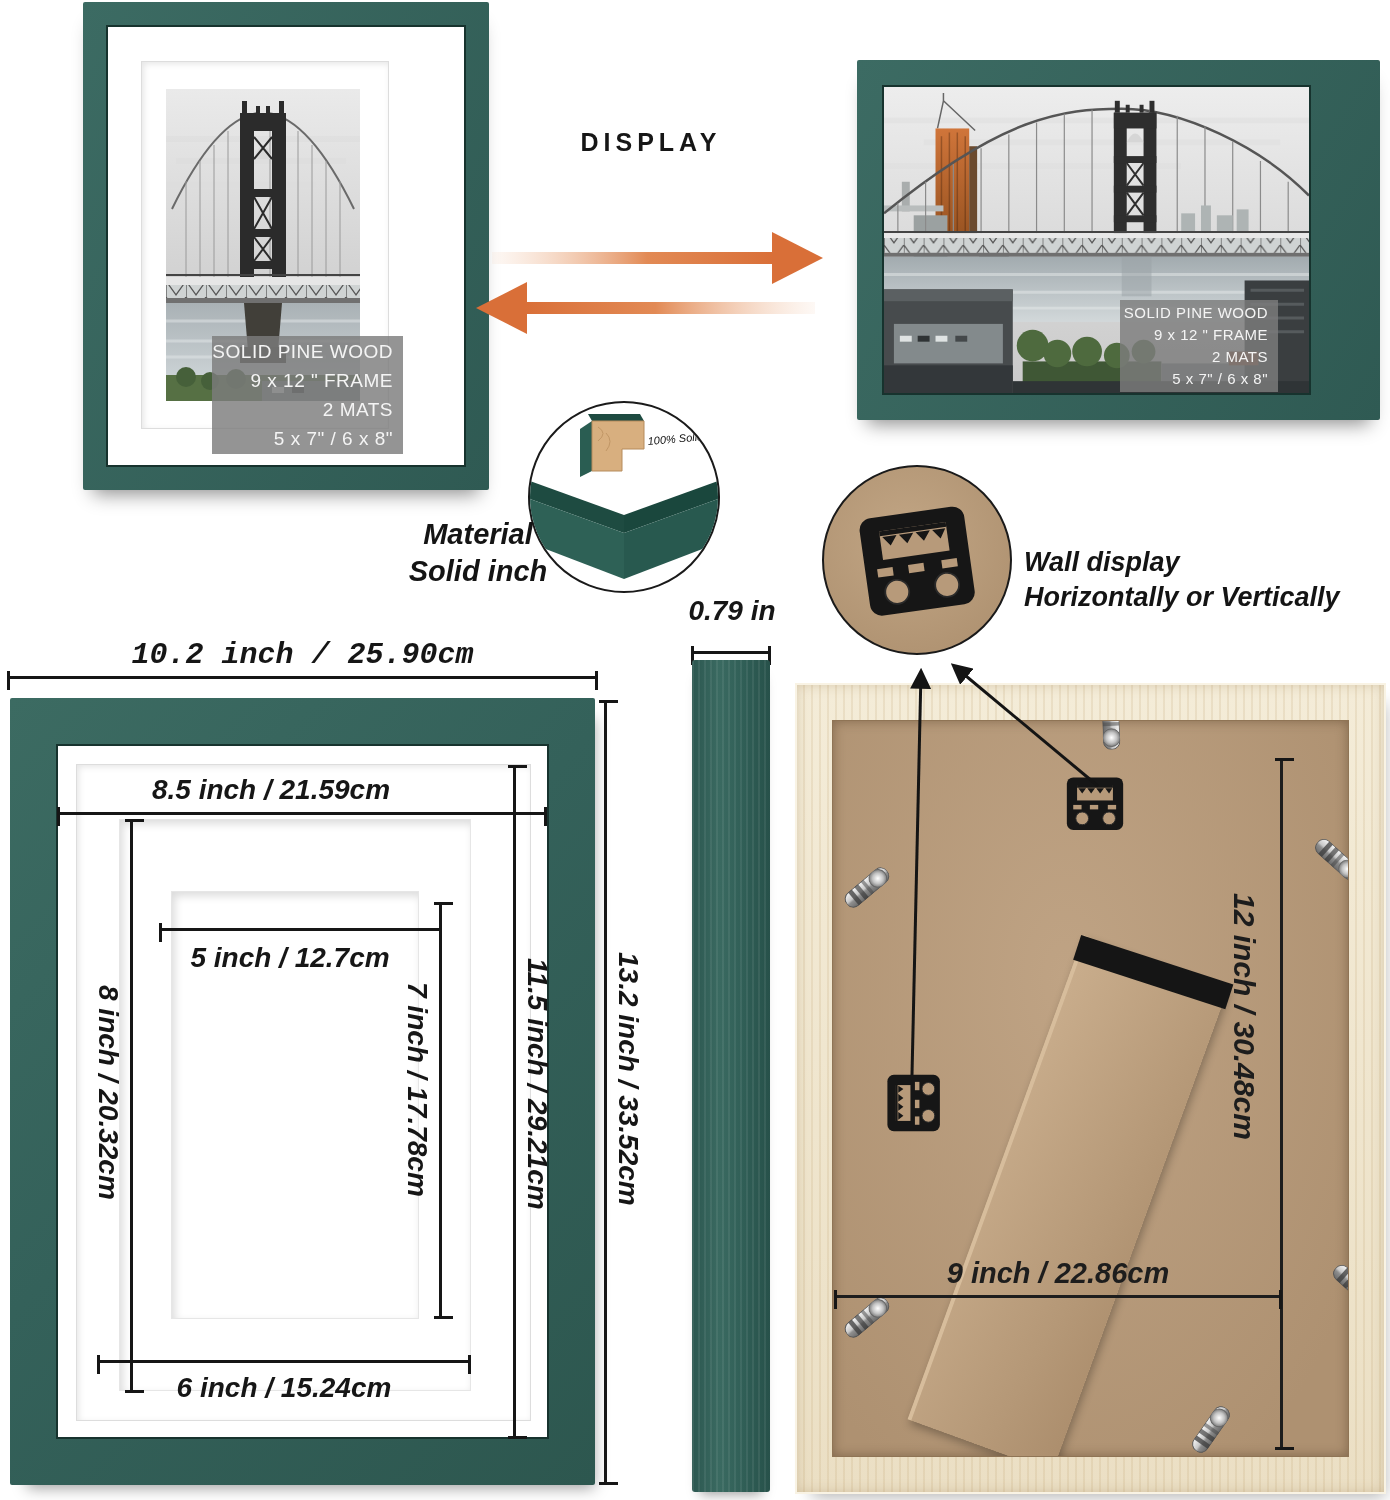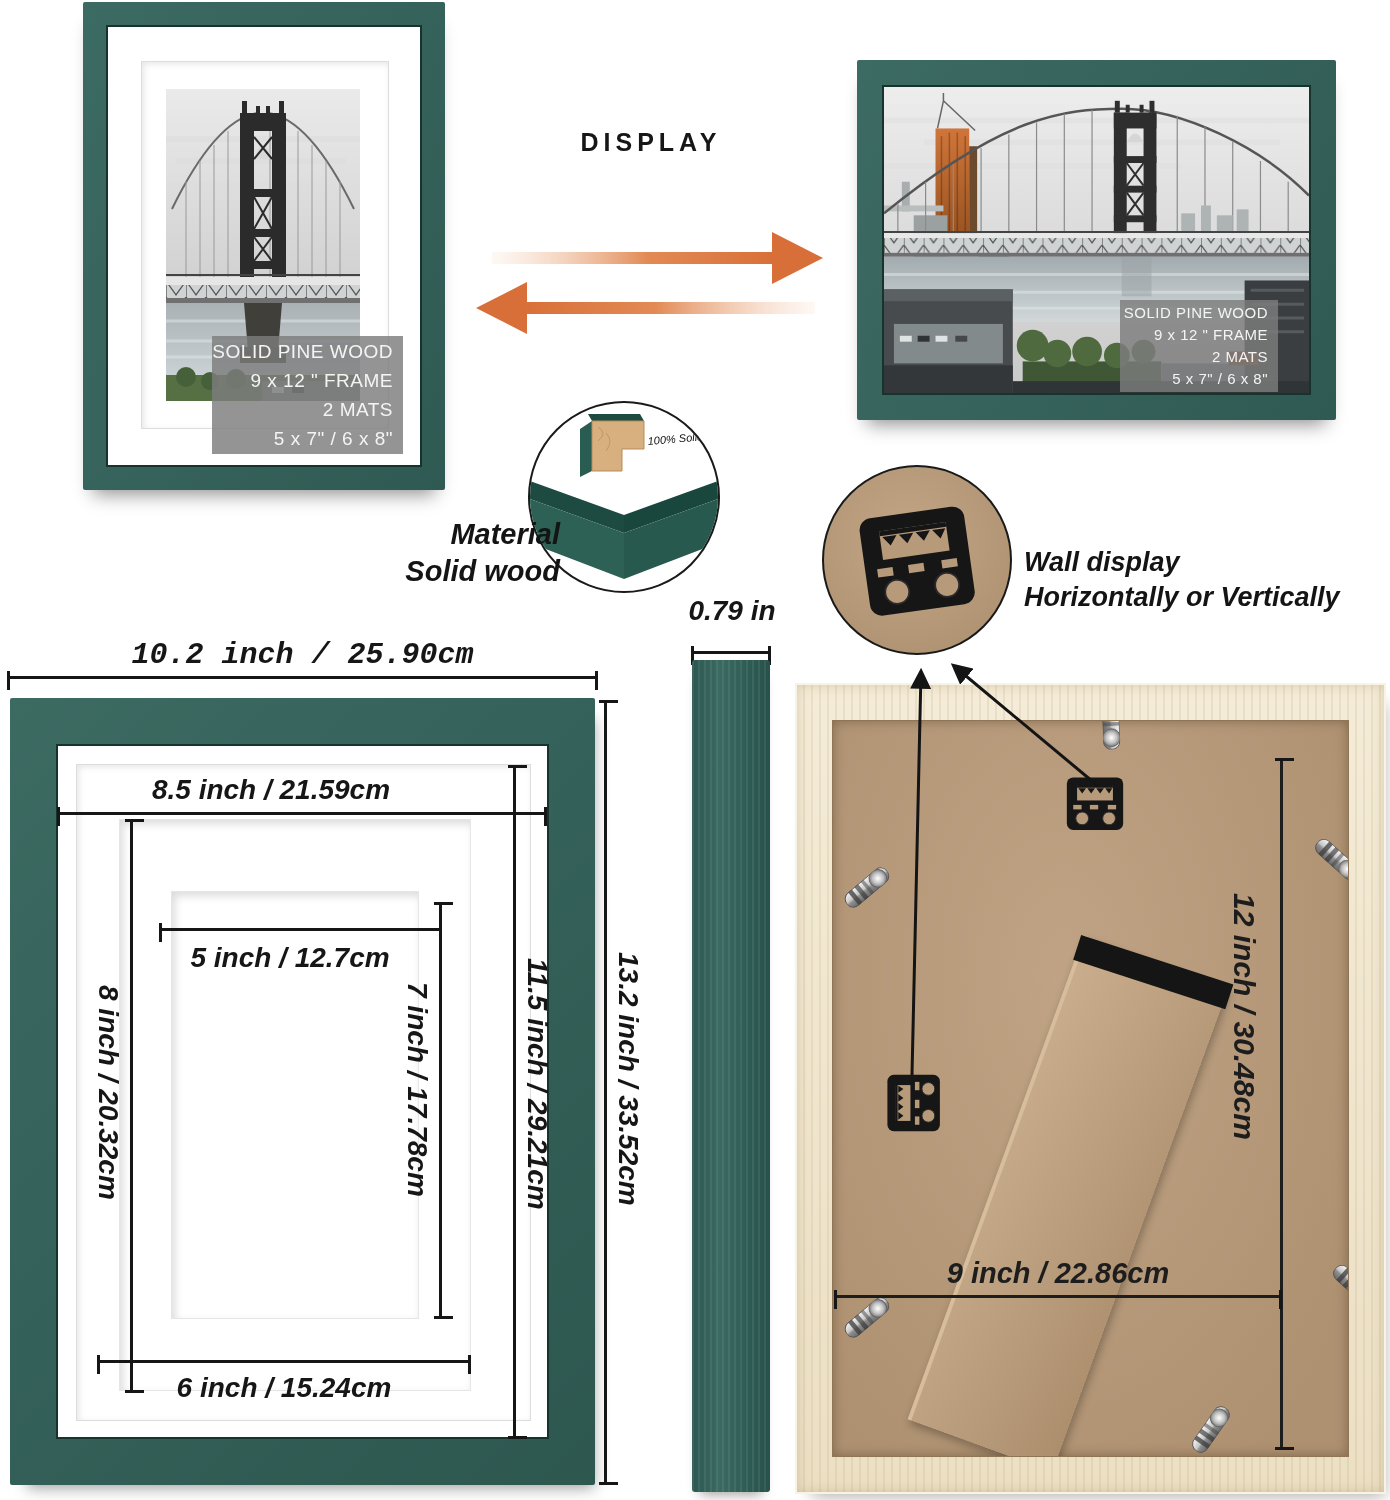--- a/index.html
+++ b/index.html
@@ -15,21 +15,21 @@
   .vdim .tt{top:-1px;left:-8px;width:19px;height:3px;}
   .vdim .tb{bottom:-1px;left:-8px;width:19px;height:3px;}
   .dim-label{position:absolute;font-style:italic;font-weight:700;font-size:28px;color:#161616;
              text-align:center;white-space:nowrap;font-family:"Liberation Sans",sans-serif;}
   .dim-label-v{position:absolute;writing-mode:vertical-rl;font-style:italic;font-weight:700;
                font-size:28px;color:#161616;white-space:nowrap;font-family:"Liberation Sans",sans-serif;}
   .dim-dark{color:#1d1d1d;}
 
   
   .frame-green{position:absolute;background:linear-gradient(120deg,#3C6B63,#2F5A53);
-               box-shadow:0 14px 18px -10px rgba(0,0,0,.45);border-radius:2px;}
+               box-shadow:0 14px 18px -10px rgba(0,0,0,.45);border-radius:2px;padding-left:44px;}
   .frame-mat{position:absolute;background:#fff;border:2px solid #17332E;}
   .mat-bevel{position:absolute;border:1px solid #ddd;box-shadow:inset 2px 2px 6px rgba(0,0,0,.10);}
   .badge{position:absolute;background:rgba(124,124,124,.82);color:#f4f4f4;text-align:right;
          display:flex;flex-direction:column;justify-content:center;padding-right:10px;box-sizing:border-box;}
   .badge span{display:block;letter-spacing:.5px;}
   .badge-lg span{font-size:19px;line-height:29px;}
   .badge-sm span{font-size:15px;line-height:22px;}
 
   
   .title-wrap{position:absolute;text-align:center;color:#161616;}
@@ -276,23 +276,23 @@
       <polygon points="94,112 188,78 188,96 94,130" fill="#1A473D"></polygon>
       <polygon points="0,96 94,130 94,176 0,140" fill="#2E6156"></polygon>
       <polygon points="94,130 188,96 188,140 94,176" fill="#28594F"></polygon>
       <polygon points="62,18 114,18 110,11 58,11" fill="#1E4B41"></polygon>
       <polygon points="50,26 62,18 62,68 50,74" fill="#2A5D52"></polygon>
       <path d="M62,18 L114,18 L114,46 L92,46 L92,68 L62,68 Z" fill="#D8AF7F" stroke="#B68B5C" stroke-width="1"></path>
       <path d="M68,24 q10,6 0,14 M76,30 q8,8 0,18" stroke="#C09666" fill="none" stroke-width="1"></path>
       <text x="118" y="42" font-size="11" font-style="italic" fill="#111" transform="rotate(-5 118 42)">100% Solid Wood</text>
     </svg>
   </div>
-  <div class="note-label" style="left:396px;top:516px;width:164px;text-align:right;font-size:29px;">
+  <div class="note-label" style="left:396px;top:516px;width:164px;text-align:center;font-size:29px;">
     <div>Material</div>
-    <div>Solid wood</div>
+    <div>Solid inch</div>
   </div>
 
   <div class="circle" style="left:822px;top:465px;width:186px;height:186px;background:radial-gradient(circle at 45% 40%, #C2A685, #AE9170 85%);">
     <svg width="120" height="120" viewBox="-50 -50 100 100" style="transform:rotate(-8deg)">
       <use href="#hangerShape"></use>
     </svg>
   </div>
   <div class="note-label" style="left:1024px;top:530px;width:340px;font-size:27px;margin-top:15px;">
     <div>Wall display</div>
     <div>Horizontally or Vertically</div>

